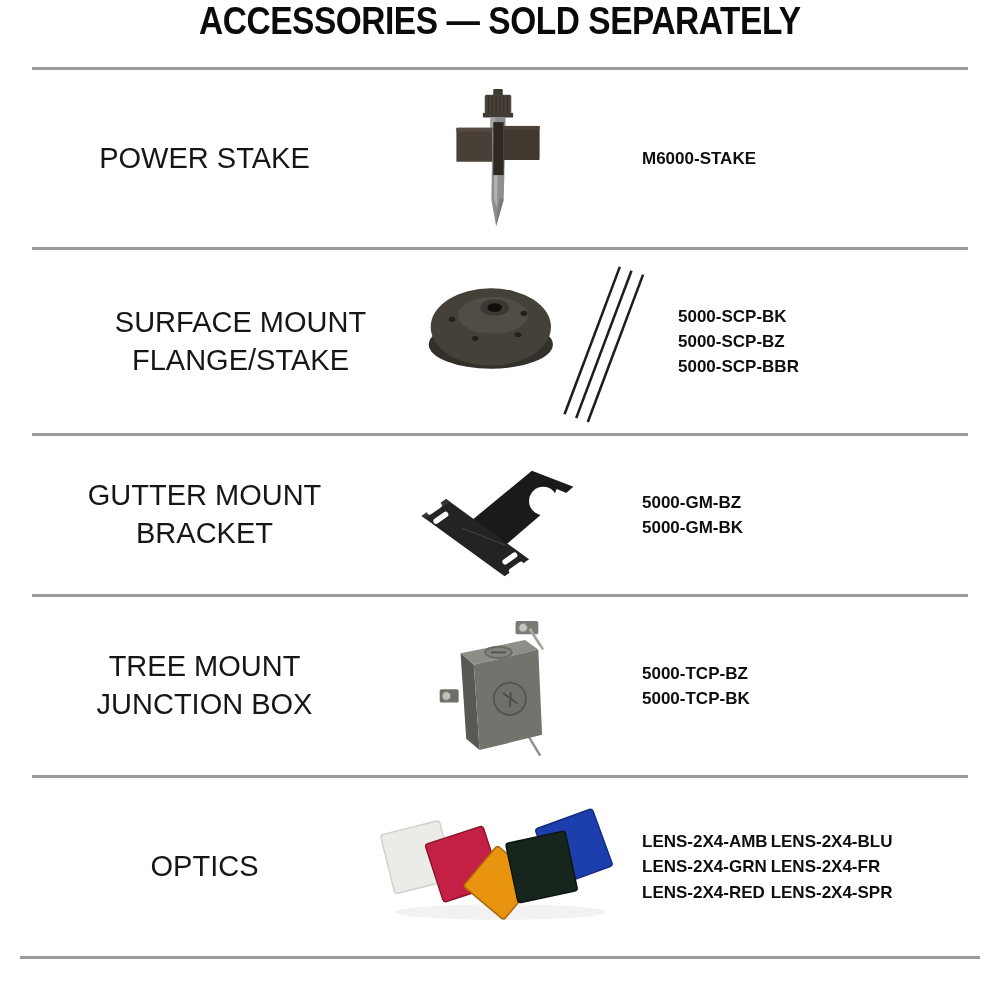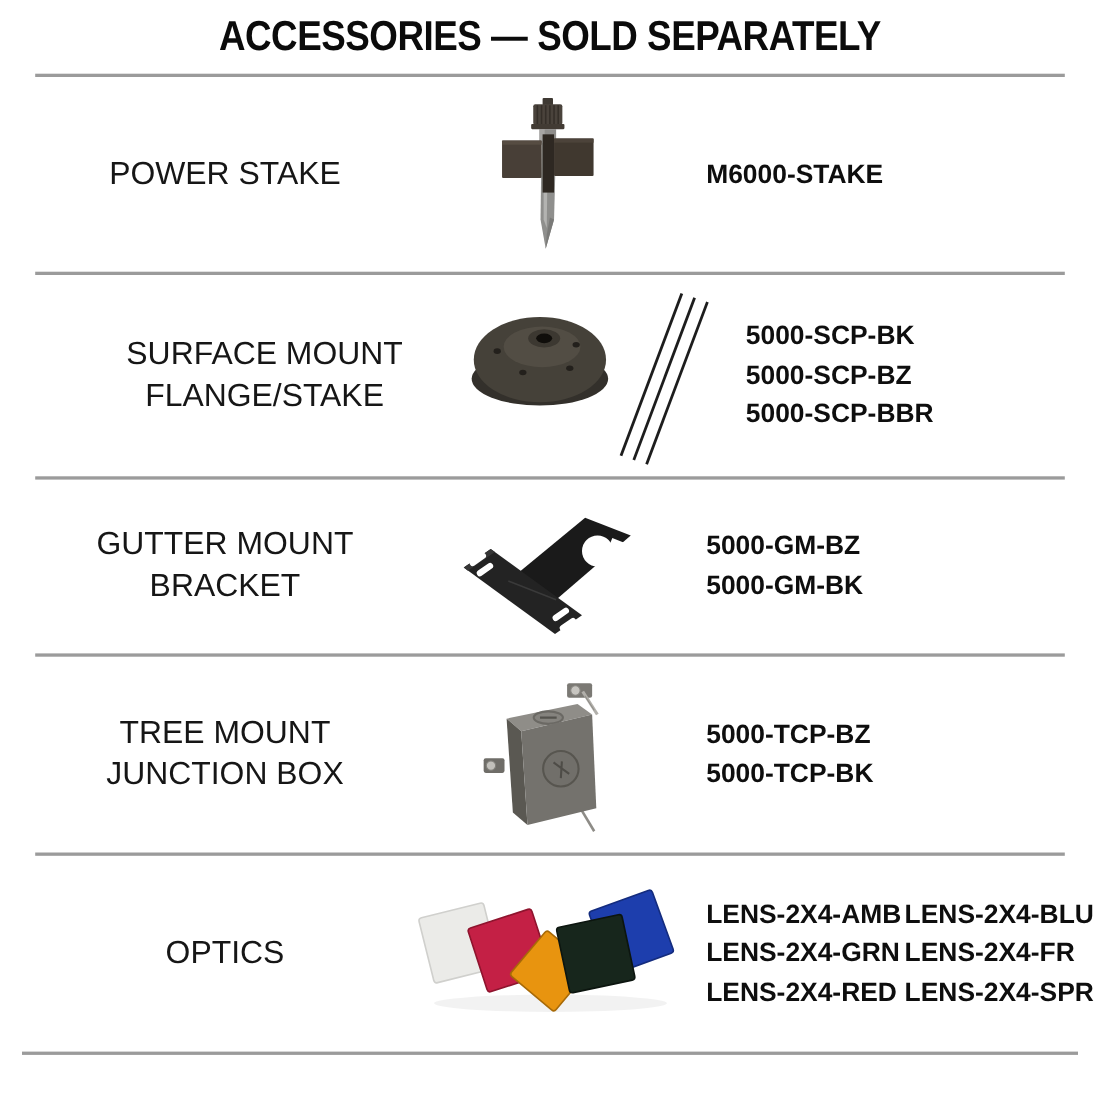--- a/index.html
+++ b/index.html
@@ -6,21 +6,21 @@
   .page{
     position:relative;
     width:1000px;height:1000px;
     background:#ffffff;
     font-family:"Liberation Sans",sans-serif;
     color:#141414;
     overflow:hidden;
   }
   .title-bar{
     height:67px;
-    display:flex;align-items:center;justify-content:center;
+    display:flex;justify-content:center;
   }
   .title-text{
     font-size:38px;
     font-weight:700;
     letter-spacing:-0.5px;
     white-space:nowrap;
     transform:scaleX(0.88);
     color:#0b0b0b;
   }
   .divider{
@@ -45,21 +45,21 @@
     font-size:29px;
     line-height:1.3;
     color:#161616;
   }
   .cell-image{
     display:flex;align-items:center;justify-content:center;
   }
   .cell-parts{
     padding-left:22px;
     font-weight:700;
-    font-size:24px;
+    font-size:17px;
     line-height:1.48;
     color:#0e0e0e;
   }
   .parts-columns{display:flex;gap:3px;}
 </style>
 </head>
 <body>
 
 <div class="page">
 

